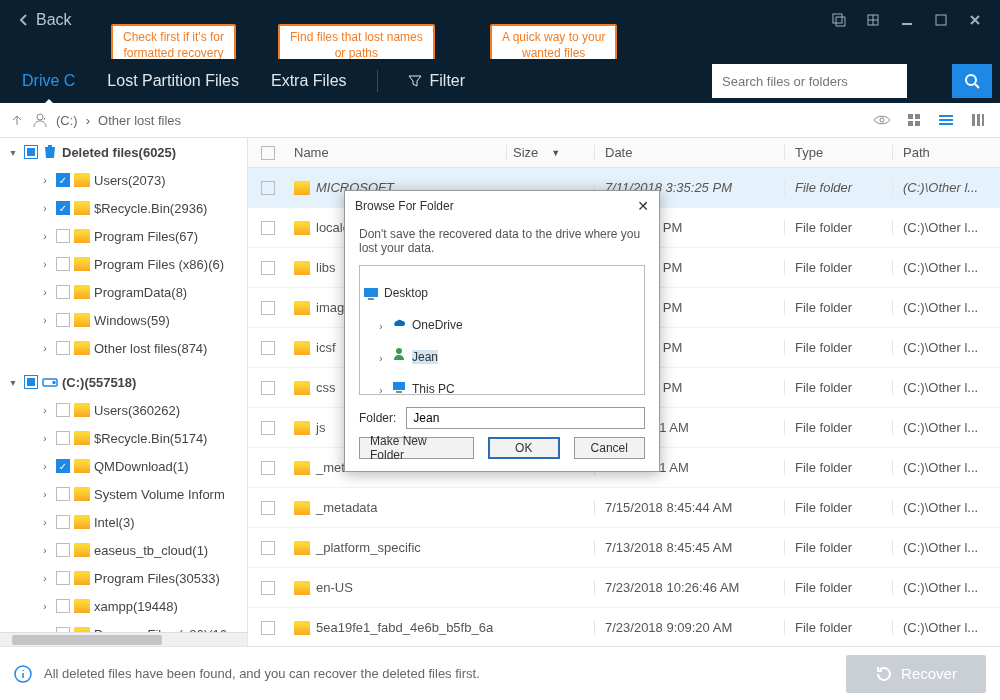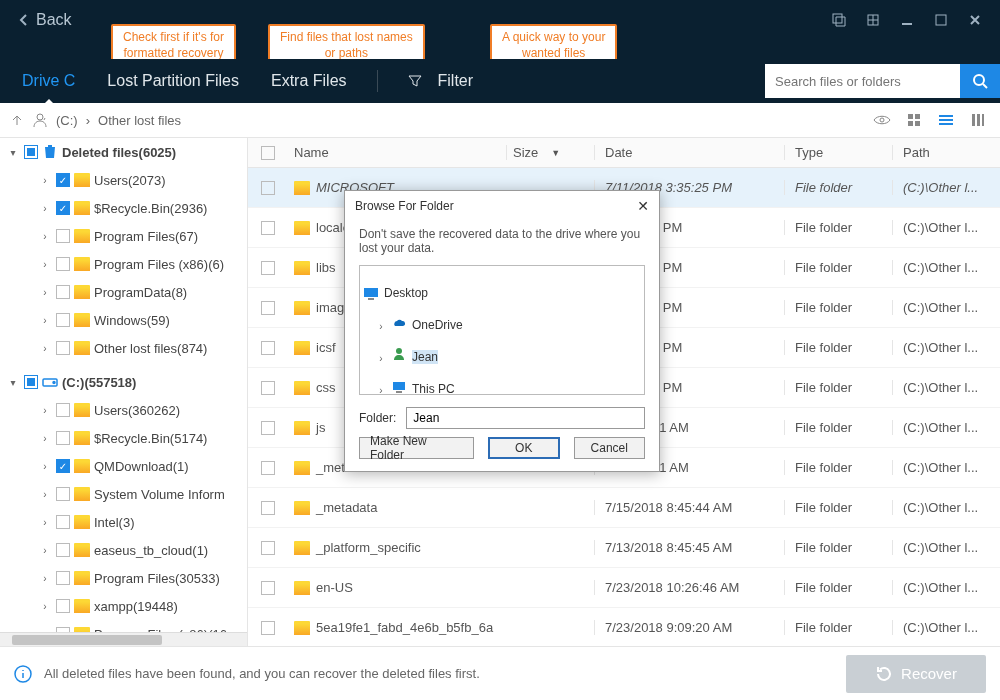--- a/index.html
+++ b/index.html
@@ -16,22 +16,22 @@
 .hints { background: #0a2030; height: 20px; position: relative; }
 .hint { position: absolute; top: -15px; background: #fff; border: 2px solid #f07d26; color: #f07d26; font-size: 12px; padding: 4px 10px; border-radius: 2px; text-align: center; line-height: 1.3; }
 .hint::after { content: ""; position: absolute; bottom: -9px; left: 50%; transform: translateX(-50%); border: 5px solid transparent; border-top-color: #f07d26; }
 
 
 .tabbar { background: #0a2030; height: 44px; display: flex; align-items: center; padding-left: 20px; gap: 28px; color: #e0e6ea; font-size: 16px; position: relative; }
 .tab { padding: 6px 2px; cursor: pointer; position: relative; }
 .tab.active { color: #2196f3; }
 .tab.active::after { content: ""; position: absolute; left: 50%; transform: translateX(-50%); bottom: -10px; border: 7px solid transparent; border-bottom-color: #fff; }
 .vdiv { width: 1px; height: 22px; background: #3a4a56; }
-.filter { display: flex; align-items: center; gap: 16px; }
-.searchwrap { margin-left: auto; display: flex; margin-right: 0; }
+.filter { display: flex; align-items: center; gap: 8px; }
+.searchwrap { margin-left: auto; display: flex; margin-right: 8px; gap: 45px; }
 .searchwrap input { width: 195px; height: 34px; border: none; padding: 0 10px; font-size: 13px; color: #666; outline: none; }
 .searchbtn { width: 40px; height: 34px; background: #1e88e5; display: flex; align-items: center; justify-content: center; cursor: pointer; }
 
 
 .crumbbar { height: 35px; border-bottom: 1px solid #e5e5e5; display: flex; align-items: center; padding: 0 10px; color: #666; font-size: 13px; gap: 8px; }
 .crumbbar .spacer { flex: 1; }
 .crumbbar .vicon { width: 24px; height: 24px; display: flex; align-items: center; justify-content: center; cursor: pointer; }
 
 
 .main { flex: 1; display: flex; overflow: hidden; }
@@ -119,21 +119,21 @@
     </div>
   <div class="winbtn">
       <svg width="14" height="14" viewBox="0 0 14 14">
         <path d="M3 3l8 8M11 3l-8 8" stroke-width="2"></path>
       </svg>
     </div>
 </div>
 
 <div class="hints">
   <div class="hint" style="left:111px">Check first if it's for<br>formatted recovery</div>
-  <div class="hint" style="left:268px">Find files that lost names<br>or paths</div>
+  <div class="hint" style="left:278px">Find files that lost names<br>or paths</div>
   <div class="hint" style="left:490px">A quick way to your<br>wanted files</div>
 </div>
 
 <div class="tabbar">
   <div class="tab active">Drive C</div>
   <div class="tab">Lost Partition Files</div>
   <div class="tab">Extra Files</div>
   <div class="vdiv"></div>
   <div class="filter tab">
     <svg width="14" height="14" viewBox="0 0 14 14" stroke="#e0e6ea" fill="none">

